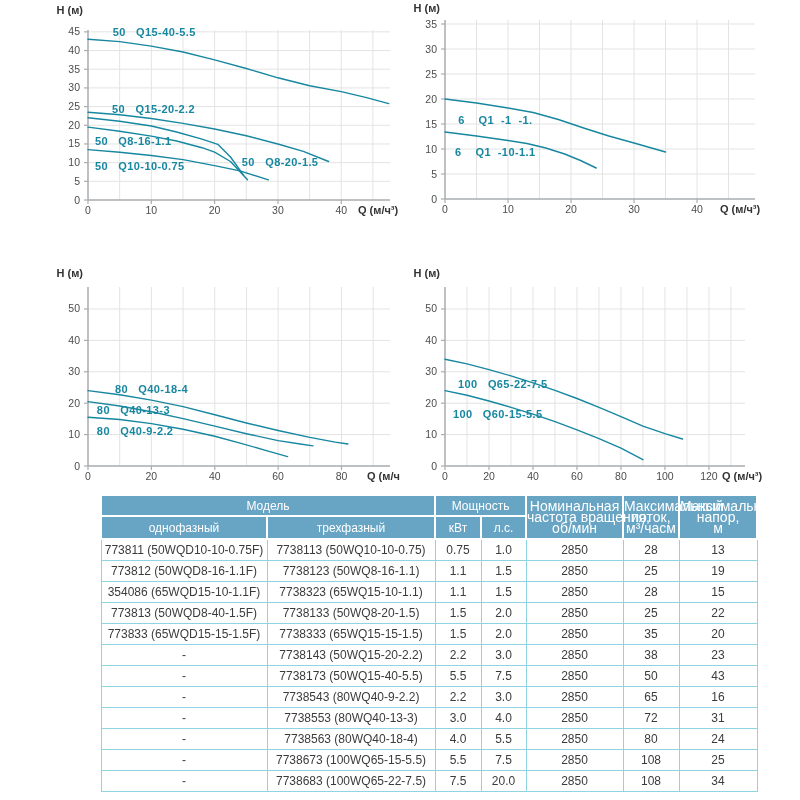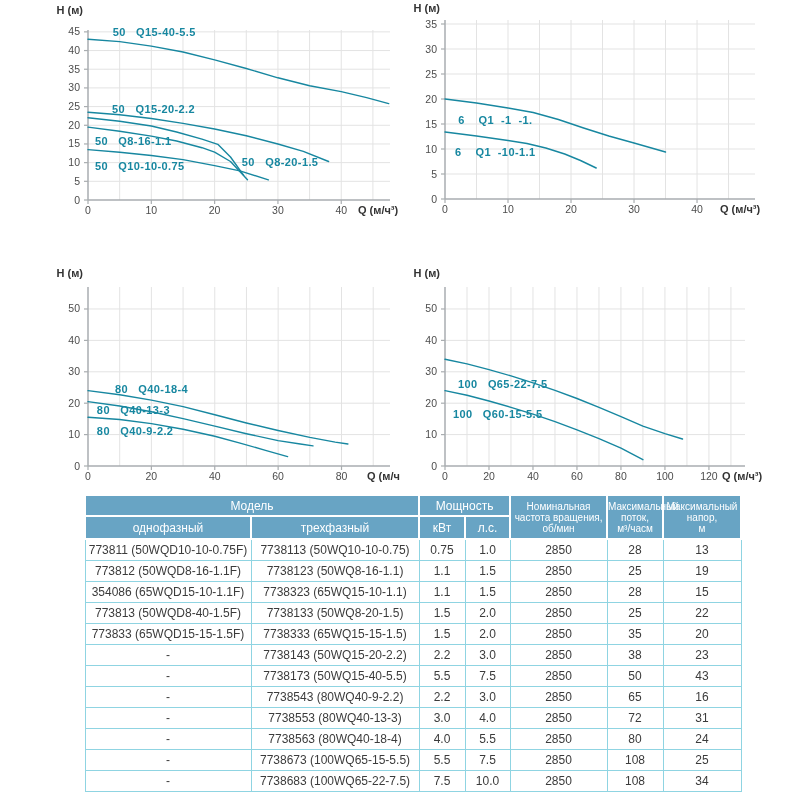--- a/index.html
+++ b/index.html
@@ -1,24 +1,24 @@
 <!DOCTYPE html>
 <html><head>
 <meta charset="utf-8">
 <style>
   html,body{margin:0;padding:0;background:#ffffff;}
   body{width:800px;height:800px;position:relative;font-family:"Liberation Sans",sans-serif;}
   .chart-svg{position:absolute;}
-  .spec-table{position:absolute;left:84px;top:494px;width:656px;border-collapse:collapse;
+  .spec-table{position:absolute;left:100px;top:494px;width:656px;border-collapse:collapse;
     table-layout:fixed;font-family:"Liberation Sans",sans-serif;font-size:12px;color:#3b3b3b;}
   .spec-table th{background:#68a4c4;color:#ffffff;border:2px solid #ffffff;font-weight:normal;
     padding:1px 0;vertical-align:middle;}
   .spec-table th.sub{font-weight:normal;font-size:12px;height:19px;}
   .spec-table th.top{font-size:12px;height:17px;}
-  .spec-table th.small{font-size:10px;line-height:11px;white-space:nowrap;overflow:visible;margin-left:33px;}
+  .spec-table th.small{font-size:14px;line-height:11px;white-space:nowrap;overflow:visible;margin-left:33px;}
   .spec-table td{background:#ffffff;border:1.5px solid #8fd4e2;text-align:center;height:18px;
     padding:1px 2px;white-space:nowrap;overflow:visible;}
 </style>
 </head>
 <body>
 
 <div id="charts">
     <svg width="400" height="235" class="chart-svg" style="left:0px;top:0px">
       <line x1="119.65618448637316" y1="30" x2="119.65618448637316" y2="200" stroke="#e3e3e3" stroke-width="1"></line>
       <line x1="151.31236897274633" y1="30" x2="151.31236897274633" y2="200" stroke="#e3e3e3" stroke-width="1"></line>
@@ -373,19 +373,19 @@
         <td>5.5</td>
         <td>7.5</td>
         <td>2850</td>
         <td>108</td>
         <td>25</td>
       </tr>
       <tr>
         <td>-</td>
         <td>7738683 (100WQ65-22-7.5)</td>
         <td>7.5</td>
-        <td>10.0</td>
+        <td>20.0</td>
         <td>2850</td>
         <td>108</td>
         <td>34</td>
       </tr>
     </tbody>
 </table>
 
 </body></html>

